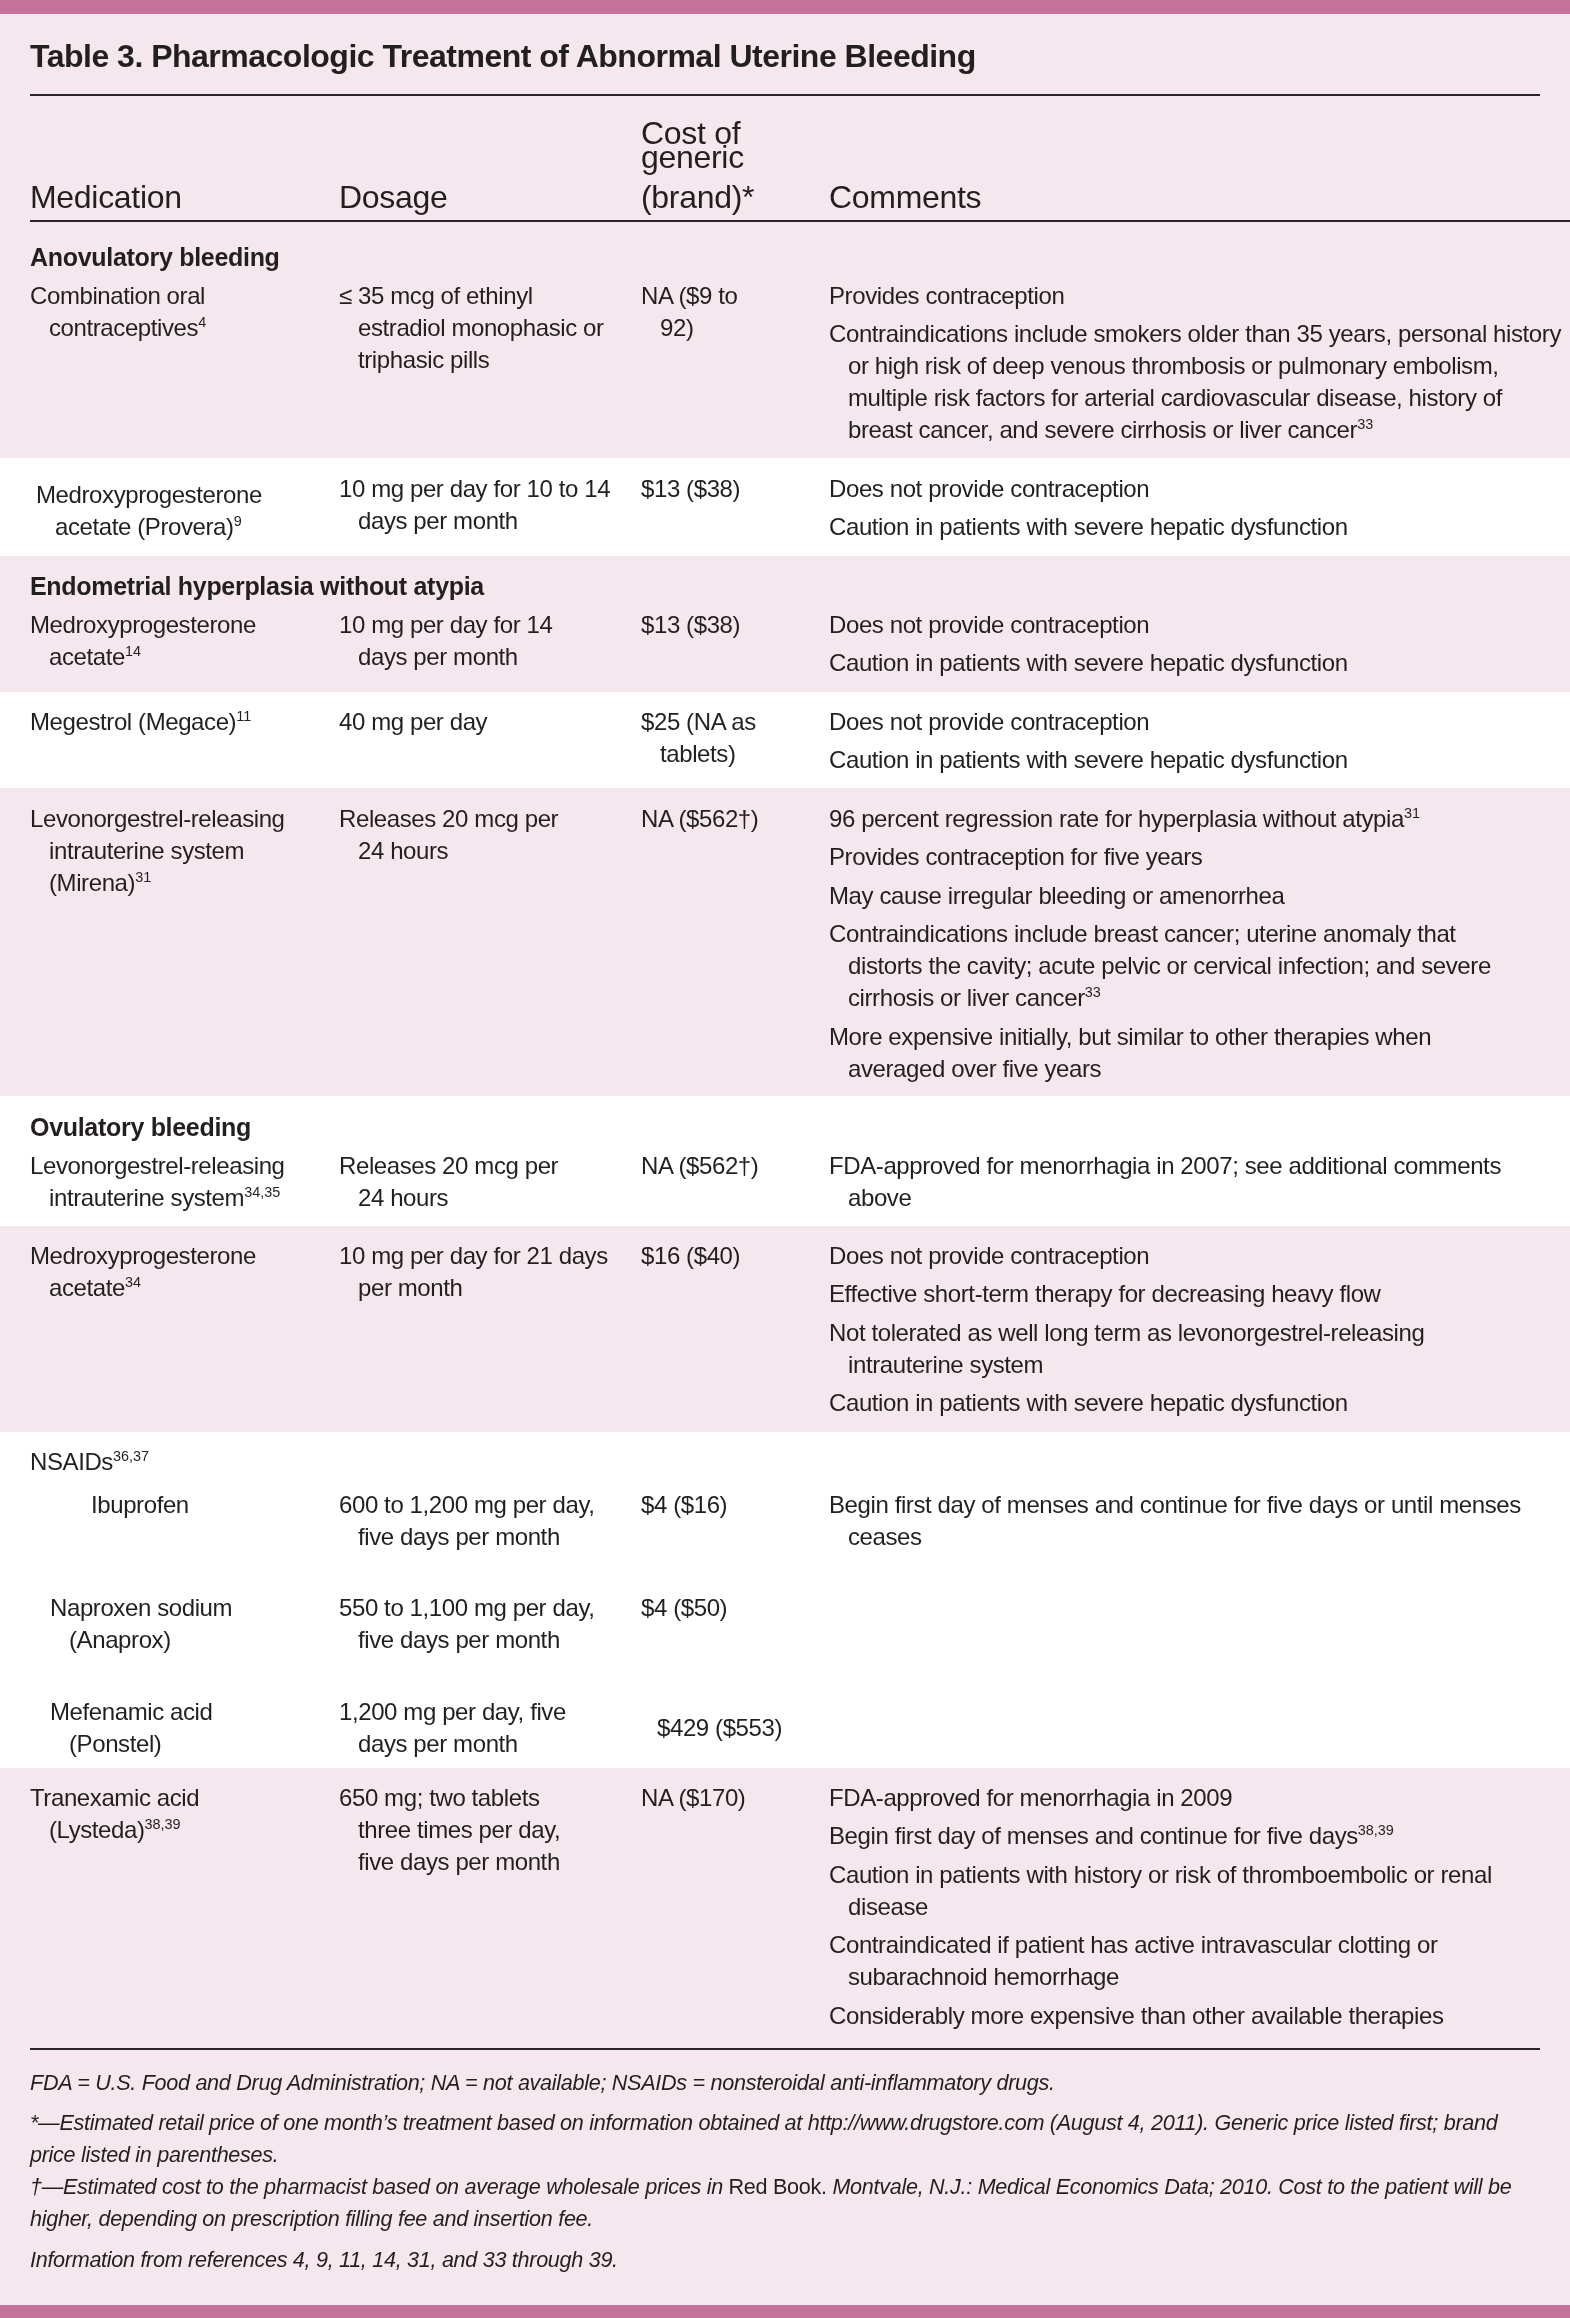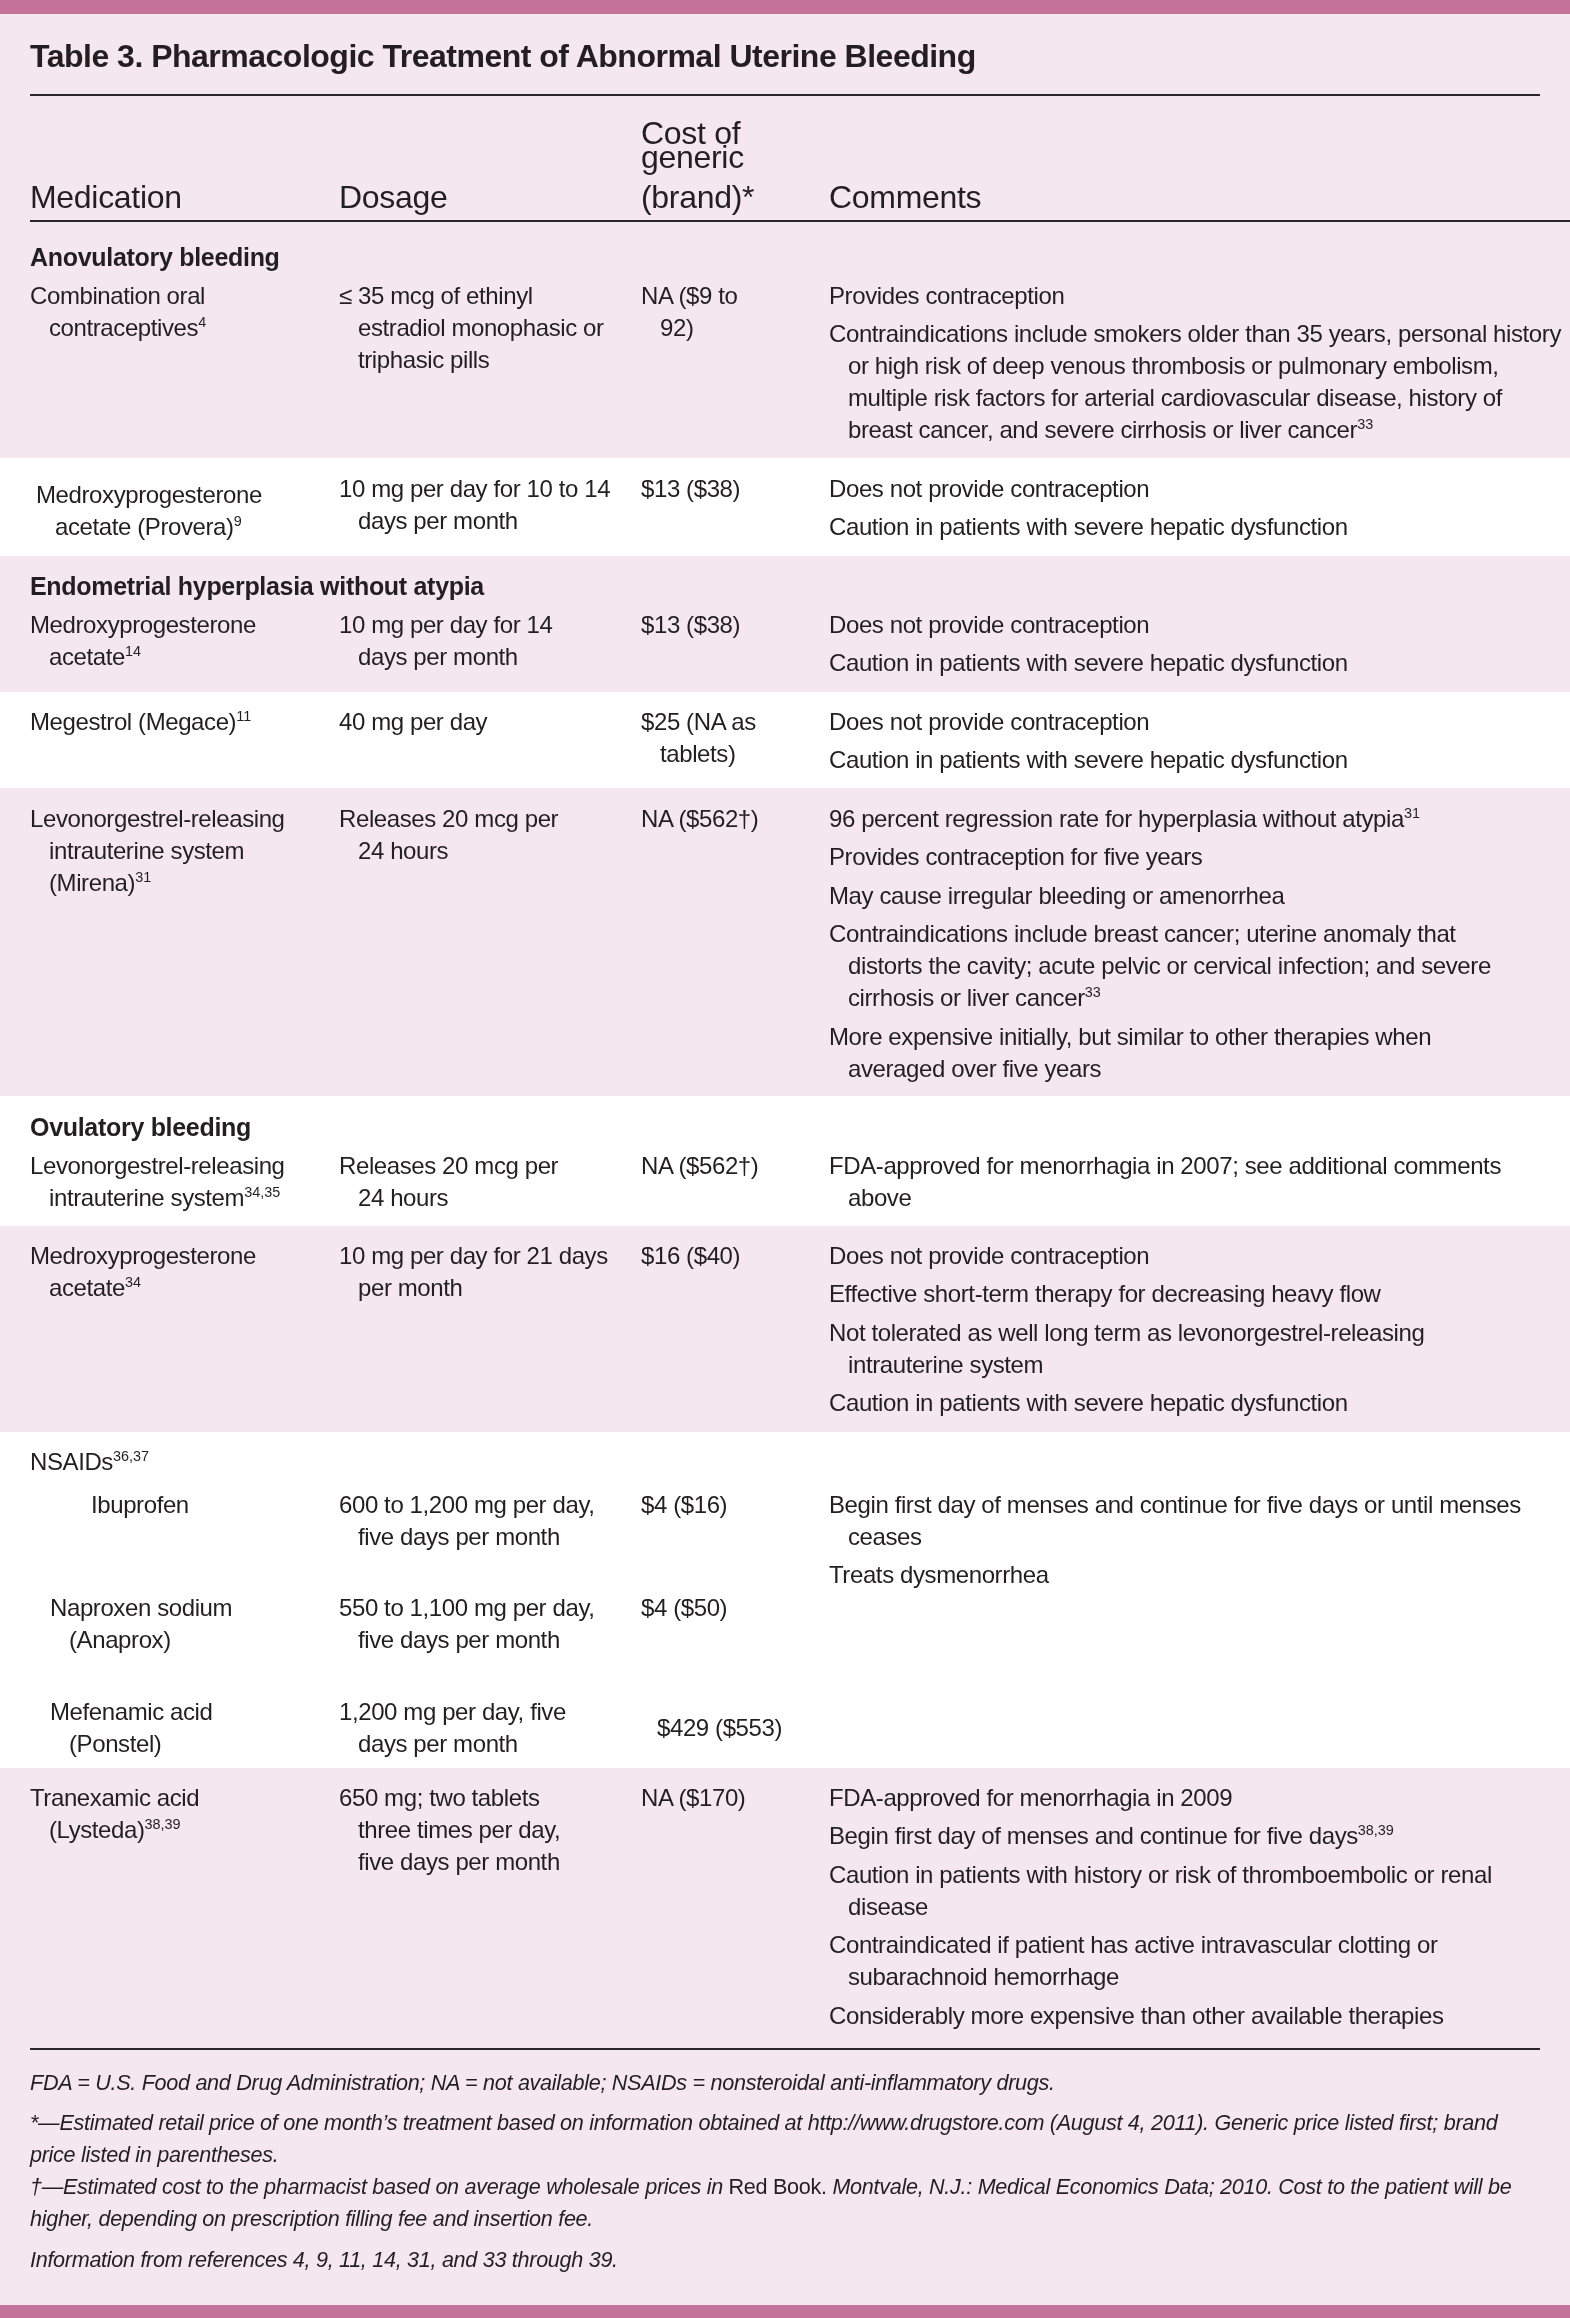--- a/index.html
+++ b/index.html
@@ -222,21 +222,20 @@
     </div>
   <div class="cell c-dose" style="top:1696px;width:272px;">
       <p class="hang" style="margin:0">1,200 mg per day, five days per month</p>
     </div>
   <div class="cell c-cost" style="top:1696px;">
       <p class="hang" style="margin:16px">$429 ($553)</p>
     </div>
 
   <div class="cell c-com" style="top:1489px;">
     <p class="hang">Begin first day of menses and continue for five days or until menses ceases</p>
-    <p class="hang">Treats dysmenorrhea</p>
   </div>
 </div>
 
 <div>
   <div class="cell c-med" style="top:1782px;">
       <p class="hang" style="margin:0"><span>Tranexamic acid (Lysteda)</span><sup>38,39</sup></p>
     </div>
   <div class="cell c-dose" style="top:1782px;width:256px;">
       <p class="hang" style="margin:0">650 mg; two tablets three times per day, five days per month</p>
     </div>

